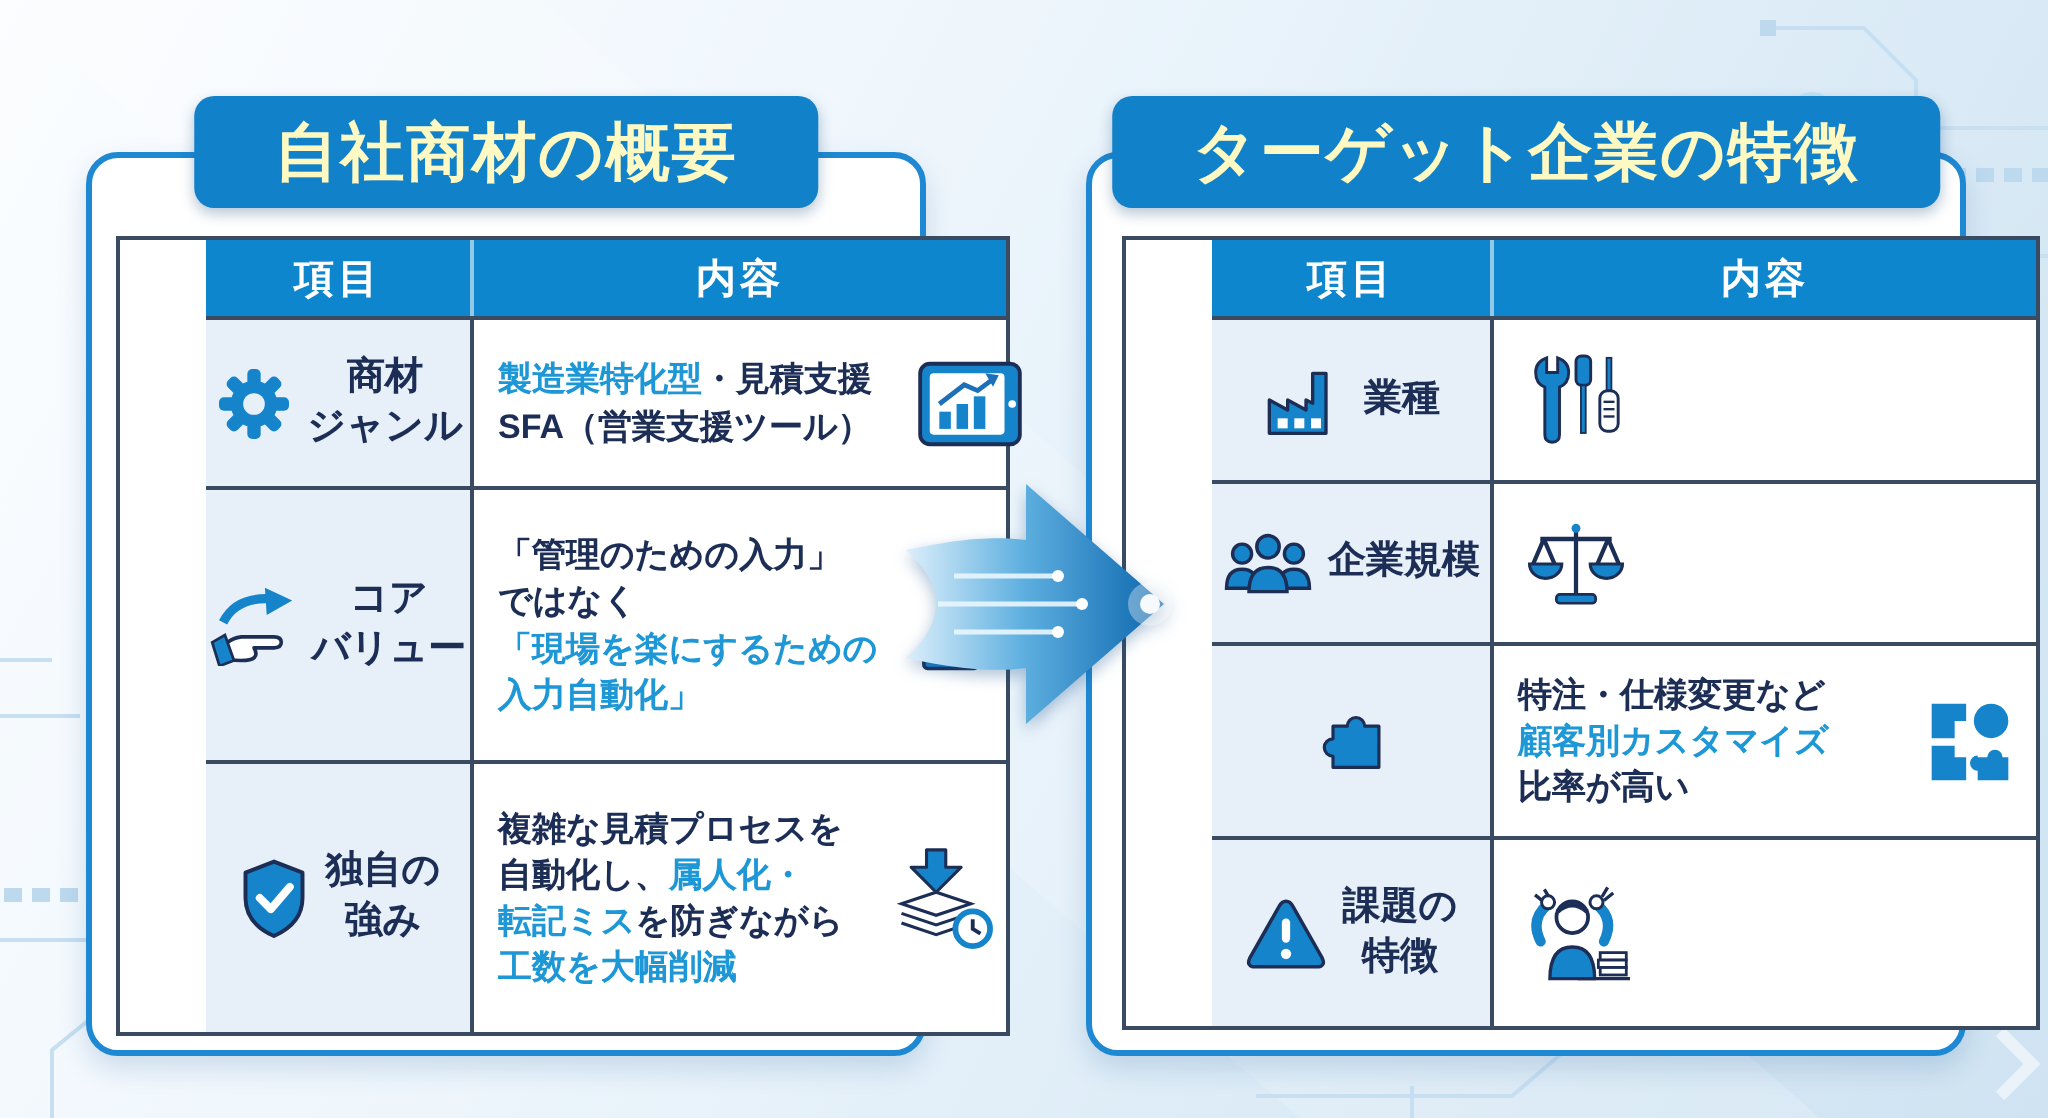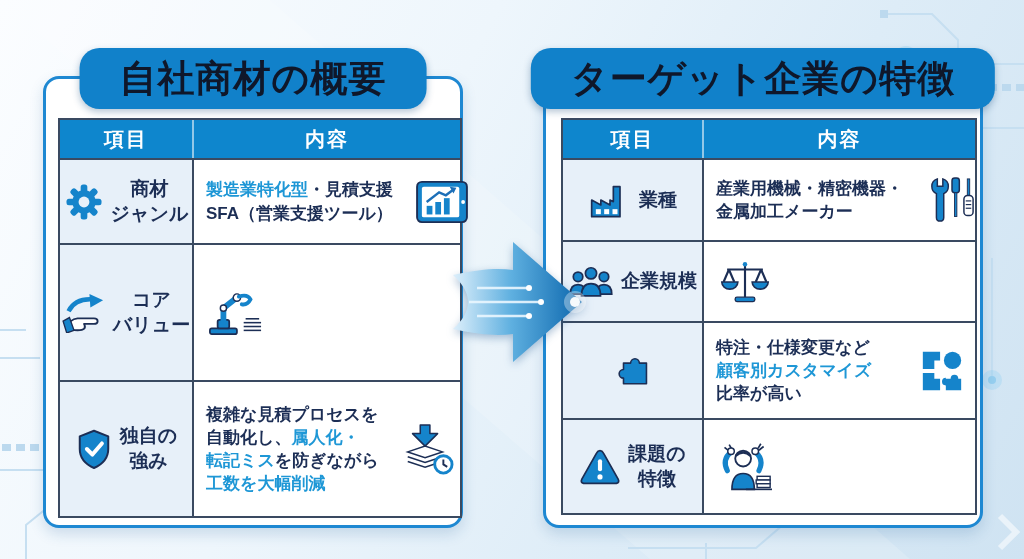--- a/index.html
+++ b/index.html
@@ -11,27 +11,27 @@
   .decor{position:absolute;left:0;top:0;z-index:0;}
   .card{
     position:absolute;top:76px;height:452px;background:#fff;
     border:3px solid var(--card_border,#1e88d2);border-radius:16px;
     box-shadow:0 6px 14px rgba(30,90,150,.18);z-index:1;box-sizing:border-box;
   }
   .card.left{left:43px;width:420px;}
   .card.right{left:543px;width:440px;}
   .card-title{
     position:absolute;top:-31px;left:50%;transform:translateX(-50%);
-    background:var(--badge_bg,#1181ca);color:#0f172a;font-size:37px;line-height:1;
-    padding:12px 40px;border-radius:20px;white-space:nowrap;letter-spacing:1px;
+    background:var(--badge_bg,#1181ca);color:#fef9c3;font-size:32px;line-height:1;
+    padding:12px 40px;border-radius:10px;white-space:nowrap;letter-spacing:1px;
     box-shadow:0 3px 7px rgba(16,70,120,.3);z-index:2;
   }
   .table{
     position:absolute;display:grid;background:#fff;
-    border:2px solid var(--table_border,#3a4a61);box-sizing:content-box;
+    border:2px solid var(--table_border,#3a4a61);box-sizing:content-box;padding-left:43px;
   }
   .card.left .table{left:12px;top:39px;width:400px;grid-template-columns:134px 1fr;grid-template-rows:38px 85px 137px 136px;}
   .card.right .table{left:15px;top:39px;width:412px;grid-template-columns:141px 1fr;grid-template-rows:38px 82px 81px 97px 95px;}
   .cell{min-width:0;box-sizing:border-box;}
   .hcell{background:var(--header_bg,#0e86cd);color:#fff;font-size:20px;display:flex;align-items:center;justify-content:center;letter-spacing:2px;}
   .hcell.item-h{border-right:2px solid rgba(255,255,255,.55);}
   .bt{border-top:2px solid var(--table_border,#3a4a61);}
   .item-cell{
     background:var(--item_bg,#e7f0f9);border-right:2px solid var(--table_border,#3a4a61);
     display:flex;align-items:center;justify-content:center;gap:7px;padding:2px 3px;
@@ -138,20 +138,24 @@
             <path d="M7 20 Q14 6 33 7" fill="none" stroke="#1584cb" stroke-width="5"></path>
             <polygon points="30,1 45,8 31,16" fill="#1584cb"></polygon>
             <path d="M5 38 Q8 29 17 28 L35 28 Q39 28 39 31 Q39 34 35 34 L24 34 Q28 41 17 41 Q9 41 5 38 Z" fill="#fff" stroke="#1c2e55" stroke-width="2" stroke-linejoin="round"></path>
             <polygon points="1,31 8,27 13,41 5,44" fill="#1584cb" stroke="#1c2e55" stroke-width="1.5"></polygon>
           </svg>
         </span>
       <span class="item-label">コア
 バリュー</span>
     </div>
     <div class="cell content-cell bt">
+      <div class="content-text"><span class="seg dark">「管理のための入力」
+ではなく
+</span><span class="seg accent">「現場を楽にするための
+入力自動化」</span></div>
       <span class="icon content-icon">
           <svg width="56" height="50" viewBox="0 0 58 50">
             <g stroke="#1c2e55" stroke-width="1.8">
               <rect x="3" y="41" width="28" height="6" rx="2" fill="#1584cb"></rect>
               <rect x="11" y="32" width="12" height="9" rx="2" fill="#1584cb"></rect>
             </g>
             <path d="M17 34 V20 L31 9" fill="none" stroke="#1584cb" stroke-width="6" stroke-linecap="round"></path>
             <circle cx="17" cy="20" r="3.2" fill="#fff" stroke="#1c2e55" stroke-width="1.5"></circle>
             <circle cx="31" cy="9" r="3.8" fill="#fff" stroke="#1c2e55" stroke-width="1.5"></circle>
             <path d="M33 8 q9 -3 12 3 q-3 6 -9 5" fill="none" stroke="#1584cb" stroke-width="4" stroke-linecap="round"></path>
@@ -230,22 +234,20 @@
             <g fill="#fff">
               <rect x="9" y="35" width="6" height="6"></rect>
               <rect x="19" y="35" width="6" height="6"></rect>
               <rect x="29" y="35" width="6" height="6"></rect>
             </g>
           </svg>
         </span>
       <span class="item-label">業種</span>
     </div>
     <div class="cell content-cell bt">
-      <div class="content-text"><span class="seg dark">産業用機械・精密機器・
-金属加工メーカー</span></div>
       <span class="icon content-icon">
           <svg width="44" height="50" viewBox="0 0 48 54">
             <path d="M8 4 q-6 2 -6 8 q0 6 5 8 v26 q0 4 4 4 q4 0 4 -4 V20 q5 -2 5 -8 q0 -6 -6 -8 v8 h-6 z" fill="#1584cb" stroke="#1c2e55" stroke-width="1.6"></path>
             <rect x="24" y="3" width="8" height="16" rx="3" fill="#1584cb" stroke="#1c2e55" stroke-width="1.6"></rect>
             <rect x="26.7" y="19" width="2.6" height="26" fill="#1584cb" stroke="#1c2e55" stroke-width="1"></rect>
             <rect x="40.7" y="4" width="2.6" height="18" fill="#1584cb" stroke="#1c2e55" stroke-width="1"></rect>
             <rect x="37" y="22" width="10" height="22" rx="4" fill="#fff" stroke="#1c2e55" stroke-width="1.6"></rect>
             <g stroke="#1c2e55" stroke-width="1.3">
               <line x1="39" y1="28" x2="45" y2="28"></line>
               <line x1="39" y1="32" x2="45" y2="32"></line>

